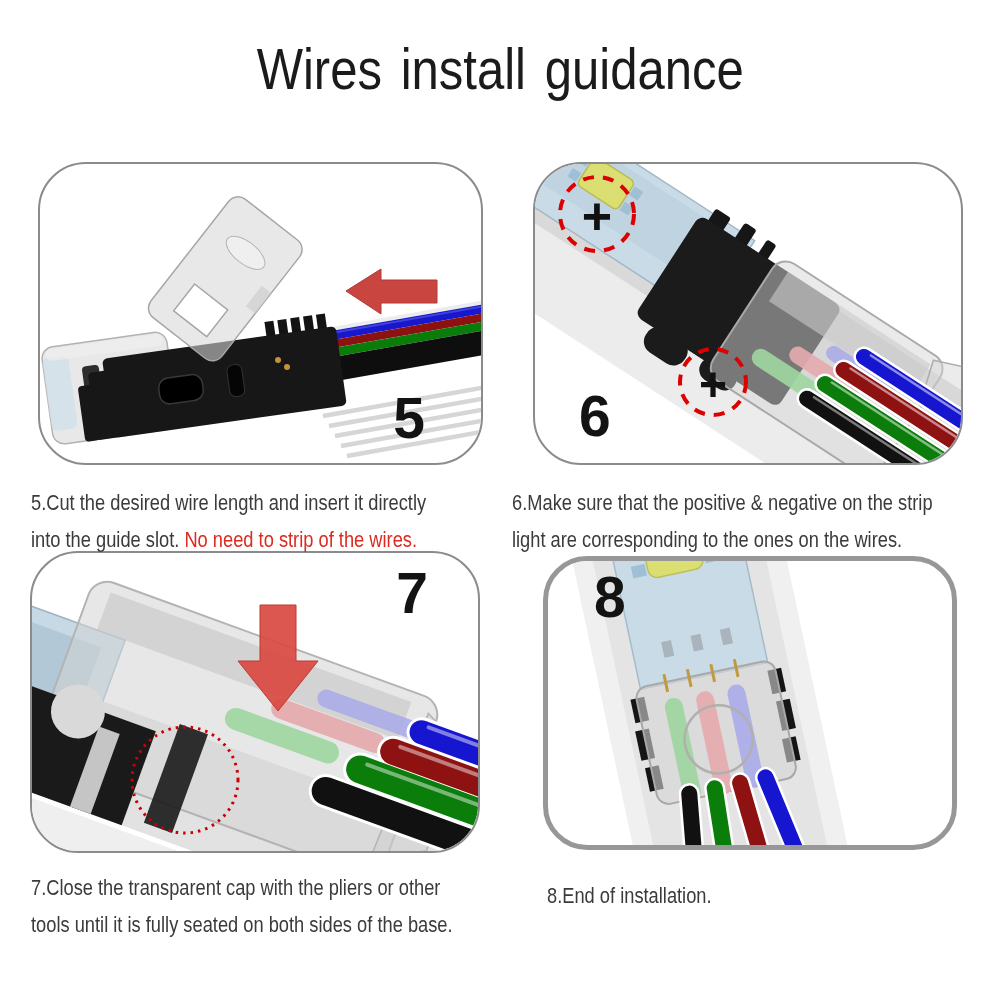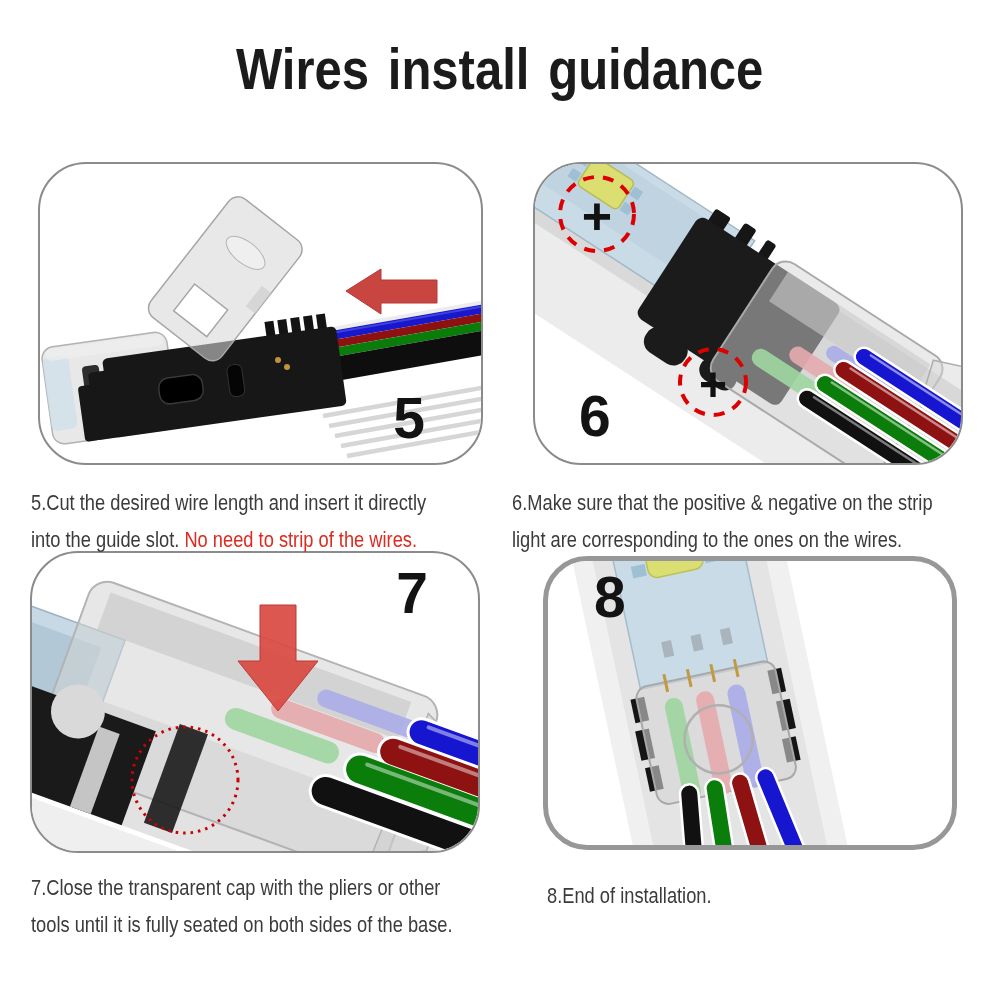--- a/index.html
+++ b/index.html
@@ -1,19 +1,19 @@
 <!DOCTYPE html>
 <html><head>
 <meta charset="utf-8">
 <style>
   html,body{margin:0;padding:0;background:#ffffff;}
   body{width:1000px;height:1003px;position:relative;overflow:hidden;
        font-family:"Liberation Sans", sans-serif;}
   .title{position:absolute;top:38px;left:0;width:1000px;text-align:center;
-         font-size:57px;font-weight:700;color:#1b1b1b;line-height:1.1;}
+         font-size:57px;font-weight:400;color:#1b1b1b;line-height:1.1;}
   .title .inner{display:inline-block;transform:scaleX(0.86);transform-origin:center;
                 letter-spacing:0px;word-spacing:6px;}
   .panel{position:absolute;background:#ffffff;border:2px solid #8b8b8b;
          border-radius:48px;overflow:hidden;box-sizing:border-box;}
   .panel svg{position:absolute;left:0;top:0;width:100%;height:100%;}
   #panel-8{border-width:5px;border-color:#979797;border-radius:44px;}
   .num{position:absolute;font-size:57px;font-weight:700;color:#131313;line-height:1;}
   .caption{position:absolute;font-size:21.5px;line-height:37px;color:#3b3b3b;
            transform:scaleX(0.85);transform-origin:0 0;white-space:nowrap;}
   .caption .red{color:#dc2b20;}

